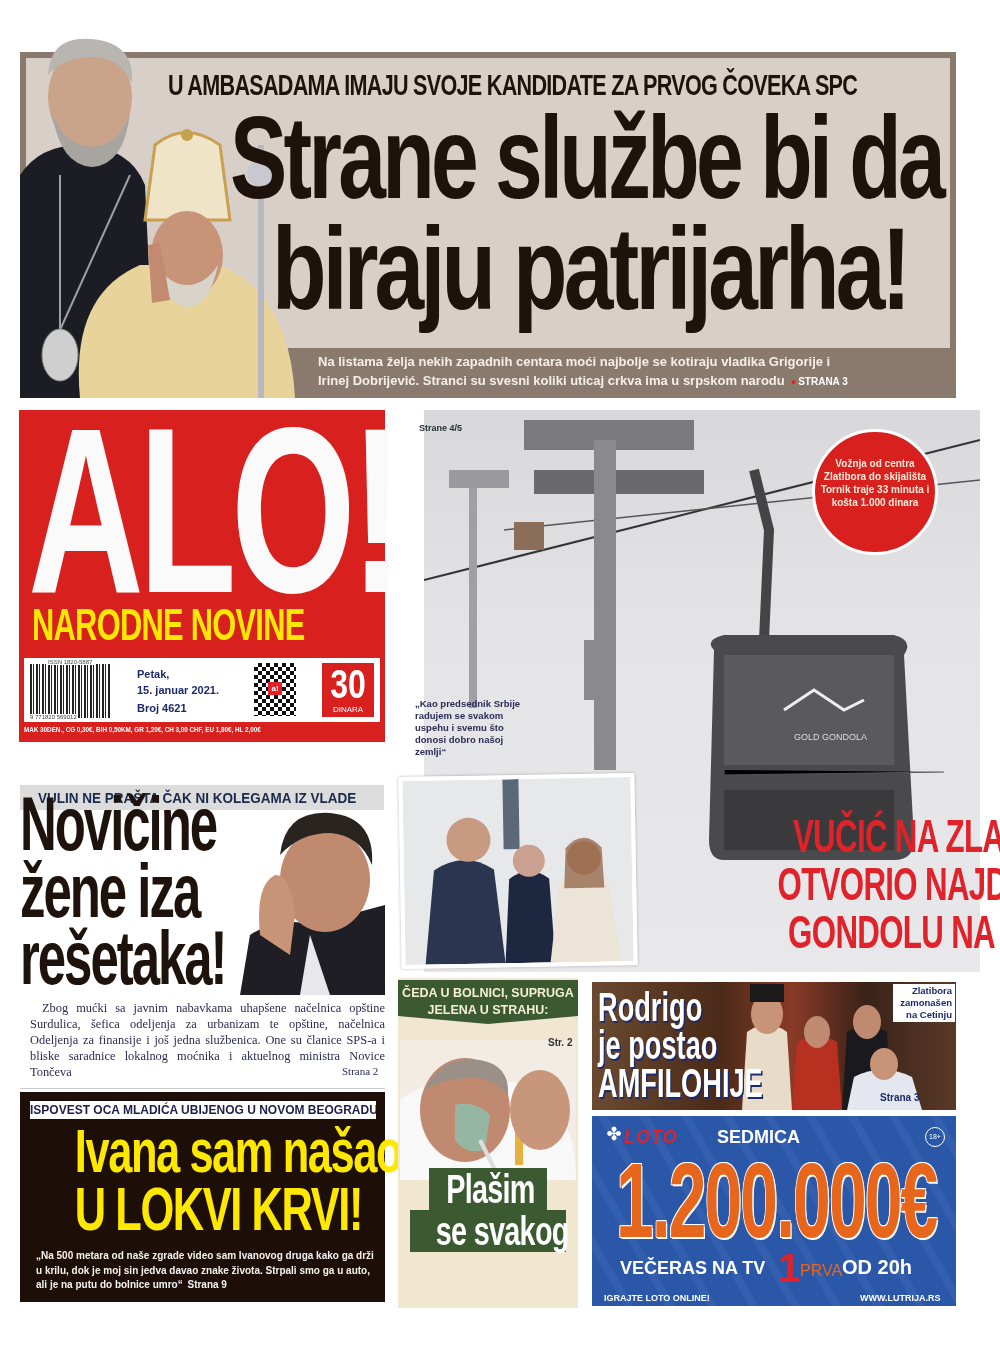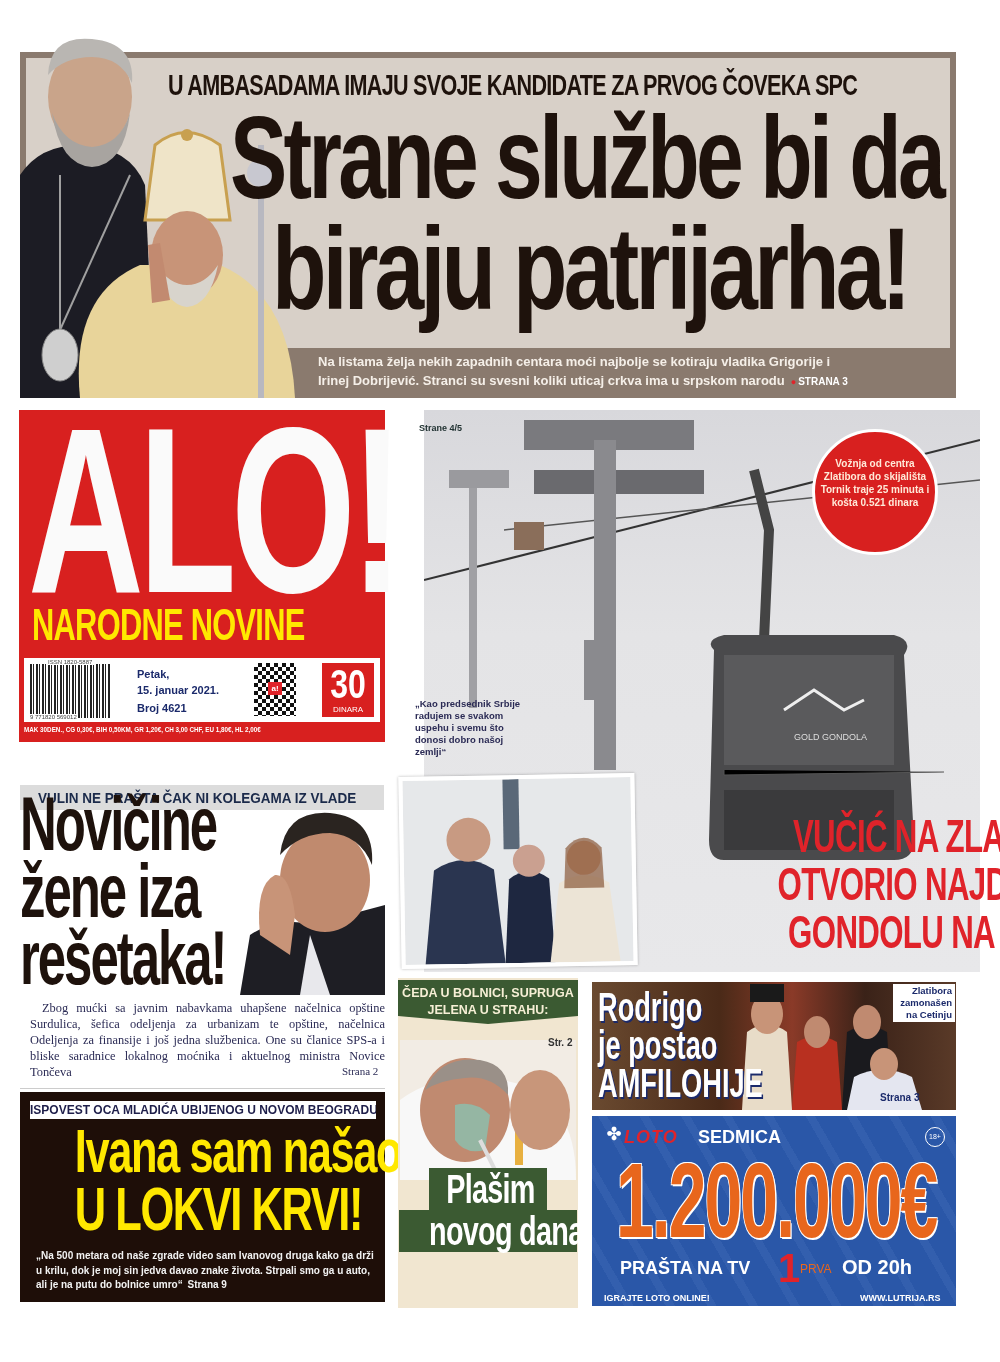--- a/index.html
+++ b/index.html
@@ -76,27 +76,27 @@
   
   #rodrigo-photo { left: 592px; top: 982px; width: 364px; height: 128px; background: linear-gradient(90deg,#6a4a30 0%,#4a2a18 35%,#8a3a28 55%,#3a2218 75%,#5a3a28 100%); overflow: hidden; }
   #rodrigo-headline { left: 598px; top: 988px; color: #fff; font-size: 40px; line-height: 38px; text-shadow: 2px 2px 0 #1b2a6b; }
   #rodrigo-headline span { display: block; transform: scaleX(0.68); transform-origin: left top; white-space: nowrap; font-weight: bold; }
   #rodrigo-caption { left: 893px; top: 984px; width: 62px; background: #fff; color: #1b2a6b; font-size: 9.5px; line-height: 12px; text-align: right; padding: 1px 3px; font-weight: bold; }
   #rodrigo-page-ref { left: 880px; top: 1092px; font-size: 10px; color: #1b2a6b; font-weight: bold; }
 
   
   #loto-ad { left: 592px; top: 1116px; width: 364px; height: 190px; background: repeating-linear-gradient(60deg,#2a57a8 0 28px,#335fae 28px 36px); }
   #loto-logo { left: 624px; top: 1127px; font-size: 18px; color: #e0232a; font-weight: bold; font-style: italic; letter-spacing: 1px; }
-  #loto-draw { left: 698px; top: 1127px; font-size: 18px; color: #fff; font-weight: bold; }
+  #loto-draw { left: 717px; top: 1127px; font-size: 18px; color: #fff; font-weight: bold; }
   #loto-age { left: 925px; top: 1127px; width: 20px; height: 20px; border-radius: 50%; border: 1.5px solid #fff; color: #fff; font-size: 7px; text-align: center; line-height: 17px; }
   #loto-clover-icon { left: 604px; top: 1123px; width: 20px; height: 28px; color: #fff; font-size: 18px; text-align: center; }
   #loto-jackpot { left: 616px; top: 1150px; color: #e8661c; font-size: 106px; line-height: 100px; letter-spacing: -3px; transform: scaleX(0.64); text-shadow: 2px 2px 0 #fff,-1px -1px 0 #fff,1px -1px 0 #fff,-1px 1px 0 #fff; }
   #loto-tv { left: 620px; top: 1258px; color: #fff; font-size: 18px; font-weight: bold; white-space: nowrap; }
   #loto-channel-icon { left: 778px; top: 1248px; width: 22px; height: 40px; color: #e0232a; font-size: 40px; line-height: 40px; font-weight: bold; }
-  #loto-channel-name { left: 800px; top: 1262px; color: #e8661c; font-size: 12px; }
+  #loto-channel-name { left: 800px; top: 1262px; color: #e8661c; font-size: 16px; }
   #loto-time { left: 842px; top: 1256px; color: #fff; font-size: 20px; font-weight: bold; white-space: nowrap; }
   #loto-cta { left: 604px; top: 1293px; color: #fff; font-size: 9px; font-weight: bold; }
   #loto-url { left: 860px; top: 1293px; color: #fff; font-size: 9px; font-weight: bold; }
 
   svg { display: block; }
 </style>
 </head>
 <body>
 
 <div class="abs" id="top-banner"></div>
@@ -166,21 +166,21 @@
     <path d="M330 60 L345 120 L340 230" stroke="#444" stroke-width="10" fill="none"></path>
     <path d="M290 240 Q280 230 300 225 L470 225 Q490 230 480 245 L490 430 Q490 450 470 450 L300 450 Q285 450 285 430 Z" fill="#4a4a4c"></path>
     <rect x="300" y="245" width="170" height="110" fill="#5a5a5c"></rect>
     <path d="M360 300 L390 280 L420 300 L440 290" stroke="#eee" stroke-width="3" fill="none"></path>
     <text x="370" y="330" fill="#ddd" font-size="9" font-family="Liberation Sans, sans-serif">GOLD GONDOLA</text>
     <rect x="300" y="380" width="170" height="60" fill="#3a3a3c"></rect>
     <path d="M300 360 L300 365 L520 362" stroke="#555" stroke-width="1"></path>
   </svg>
 </div>
 <span class="abs" id="gondola-page-ref">Strane 4/5</span>
-<div class="abs" id="gondola-badge">Vožnja od centra Zlatibora do skijališta Tornik traje 25 minuta i košta 0.521 dinara</div>
+<div class="abs" id="gondola-badge">Vožnja od centra Zlatibora do skijališta Tornik traje 33 minuta i košta 1.000 dinara</div>
 <div class="abs" id="gondola-quote">„Kao predsednik Srbije radujem se svakom uspehu i svemu što donosi dobro našoj zemlji“</div>
 <div class="abs" id="vucic-photo">
   <svg width="228" height="184" viewBox="0 0 228 184">
     <rect width="228" height="184" fill="#e6e8ea"></rect>
     <rect x="100" y="0" width="16" height="70" fill="#5a6878"></rect>
     <path d="M20 184 L30 90 Q60 70 90 90 L100 184Z" fill="#2a3550"></path>
     <circle cx="65" cy="60" r="22" fill="#c89a82"></circle>
     <path d="M100 184 L105 100 Q125 85 145 100 L150 184Z" fill="#1e2740"></path>
     <circle cx="125" cy="82" r="16" fill="#caa090"></circle>
     <path d="M145 184 L155 105 Q180 90 205 105 L215 184Z" fill="#ece4d6"></path>
@@ -234,21 +234,21 @@
     <path d="M55 65 Q75 60 90 75 L85 110 Q65 115 55 100Z" fill="#8ac0b0" opacity="0.8"></path>
     <path d="M80 100 Q90 120 100 140" stroke="#ddd" stroke-width="4" fill="none"></path>
     <rect x="115" y="75" width="8" height="50" fill="#e8b040"></rect>
     <ellipse cx="140" cy="70" rx="30" ry="40" fill="#c8967a"></ellipse>
   </svg>
 </div>
 <div class="abs" id="ceda-kicker">ČEDA U BOLNICI, SUPRUGA JELENA U STRAHU:</div>
 <span class="abs" id="ceda-page-ref">Str. 2</span>
 <div class="abs" id="ceda-headline">
   <span class="cd-line" style="width:118px;"><span>Plašim</span></span>
-  <span class="cd-line" style="width:178px;"><span>novog dana</span></span>
+  <span class="cd-line" style="width:156px;"><span>se svakog</span></span>
 </div>
 
 <div class="abs" id="rodrigo-photo">
   <svg width="364" height="128" viewBox="0 0 364 128">
     <path d="M150 128 L155 50 Q175 35 195 50 L200 128Z" fill="#e8dcc8"></path>
     <ellipse cx="175" cy="32" rx="16" ry="20" fill="#c89478"></ellipse>
     <rect x="158" y="2" width="34" height="18" fill="#1a1a1a"></rect>
     <path d="M200 128 L205 60 Q225 48 245 60 L250 128Z" fill="#b83020"></path>
     <ellipse cx="225" cy="50" rx="13" ry="16" fill="#c08a70"></ellipse>
     <path d="M250 128 L255 50 Q275 38 295 50 L300 128Z" fill="#1a1a1e"></path>
@@ -264,18 +264,18 @@
 </div>
 <div class="abs" id="rodrigo-caption">Zlatibora zamonašen na Cetinju</div>
 <span class="abs" id="rodrigo-page-ref">Strana 3</span>
 
 <div class="abs" id="loto-ad"></div>
 <span class="abs" id="loto-clover-icon">✤</span>
 <span class="abs" id="loto-logo">LOTO</span>
 <span class="abs" id="loto-draw">SEDMICA</span>
 <span class="abs" id="loto-age">18+</span>
 <span class="abs cond" id="loto-jackpot">1.200.000€</span>
-<span class="abs" id="loto-tv">PRAŠTA NA TV</span>
+<span class="abs" id="loto-tv">VEČERAS NA TV</span>
 <span class="abs" id="loto-channel-icon">1</span>
 <span class="abs" id="loto-channel-name">PRVA</span>
 <span class="abs" id="loto-time">OD 20h</span>
 <span class="abs" id="loto-cta">IGRAJTE LOTO ONLINE!</span>
 <span class="abs" id="loto-url">WWW.LUTRIJA.RS</span>
 
 </body></html>

